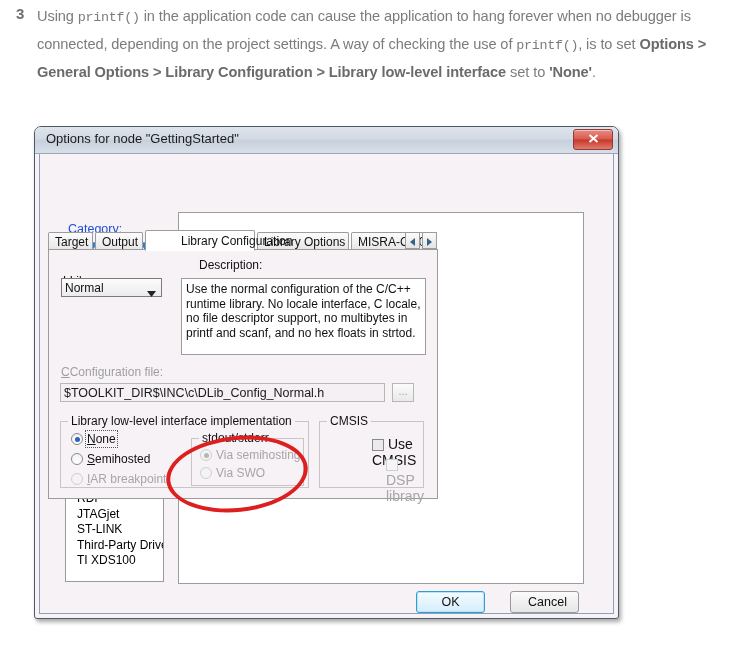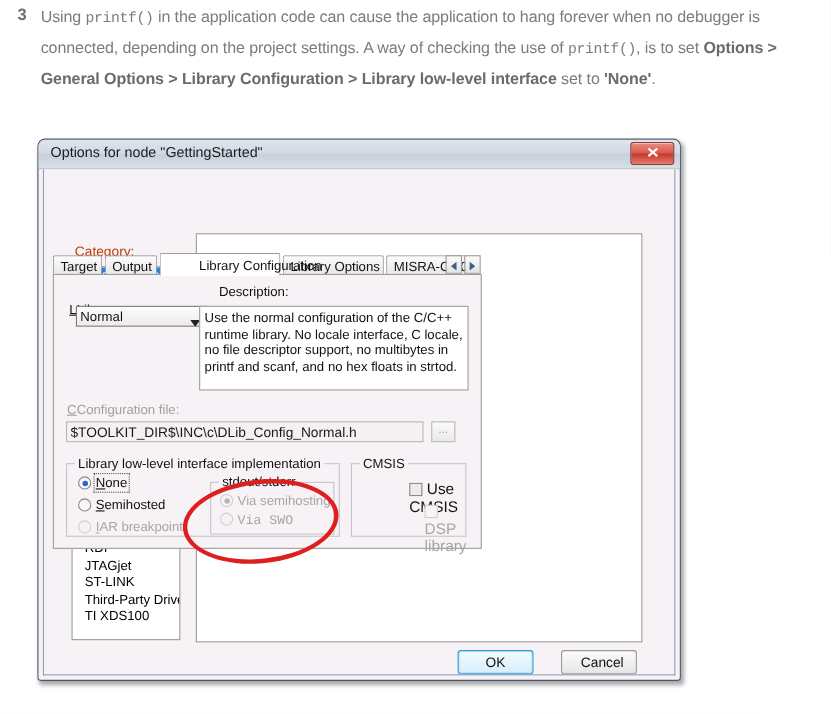--- a/index.html
+++ b/index.html
@@ -59,21 +59,21 @@
   
   #client{
     position:absolute;left:4px;top:27px;right:4px;bottom:4px;
     background:#f7f2f6;
     border:1px solid #8fa0b4;
     border-top:none;
     box-sizing:border-box;
   }
 
   
-  #cat-label{position:absolute;left:28px;top:68px;font-size:12.5px;color:#c2410c;}
+  #cat-label{position:absolute;left:28px;top:68px;font-size:12.5px;color:#1d4ed8;}
   #cat-list{
     position:absolute;left:25px;top:88px;width:99px;height:340px;
     background:#ffffff;border:1px solid #9a9a9a;
     box-sizing:border-box;overflow:hidden;
   }
   .cat-item{
     font-size:12px;color:#000;line-height:15.5px;height:15.5px;
     padding-left:4px;white-space:nowrap;cursor:default;
   }
   .cat-item.sel{background:#2a7fe0;color:#fff;}
@@ -115,21 +115,21 @@
     position:absolute;left:8px;top:95px;width:390px;height:250px;
     background:#f7f2f6;border:1px solid #9c9c9c;box-sizing:border-box;
   }
 
   .fld-label{font-size:12px;color:#111;position:absolute;}
   .fld-label.dis{color:#a0a0a0;}
   .u{text-decoration:underline;}
 
   
   #combo{
-    position:absolute;left:20px;top:28px;width:119px;height:19px;
+    position:absolute;left:12px;top:28px;width:101px;height:19px;
     border:1px solid #7b7b7b;background:linear-gradient(to bottom,#fdfdfd,#eceaec);
     box-sizing:border-box;font-size:12px;color:#111;
     padding:2px 0 0 3px;cursor:pointer;
   }
   #combo .arrow{position:absolute;right:5px;top:7px;}
 
   
   #descbox{
     position:absolute;left:132px;top:28px;width:245px;height:77px;
     background:#ffffff;border:1px solid #9c9c9c;box-sizing:border-box;
@@ -310,21 +310,21 @@
 
         <div class="radio-row dis" style="left:10px;top:50px;">
           <span class="radio dis"></span><span><span class="u">I</span><span>AR breakpoint</span></span>
         </div>
 
         <div class="group" id="grp-stdout">
           <div class="group-title">stdout/stderr</div>
           <div class="radio-row dis" style="left:8px;top:9px;">
             <span class="radio dis on"></span><span>Via semihosting</span>
           </div>
-          <div class="radio-row dis" style="left:8px;top:27px;font-family:Liberation Mono, monospace;">
+          <div class="radio-row dis" style="left:8px;top:27px;">
             <span class="radio dis"></span><span>Via SWO</span>
           </div>
         </div>
       </div>
 
       <div class="group" id="grp-cmsis">
         <div class="group-title">CMSIS</div>
         <div class="chk-row" style="left:10px;top:14px;">
           <span class="chk"></span><span>Use CMSIS</span>
         </div>

